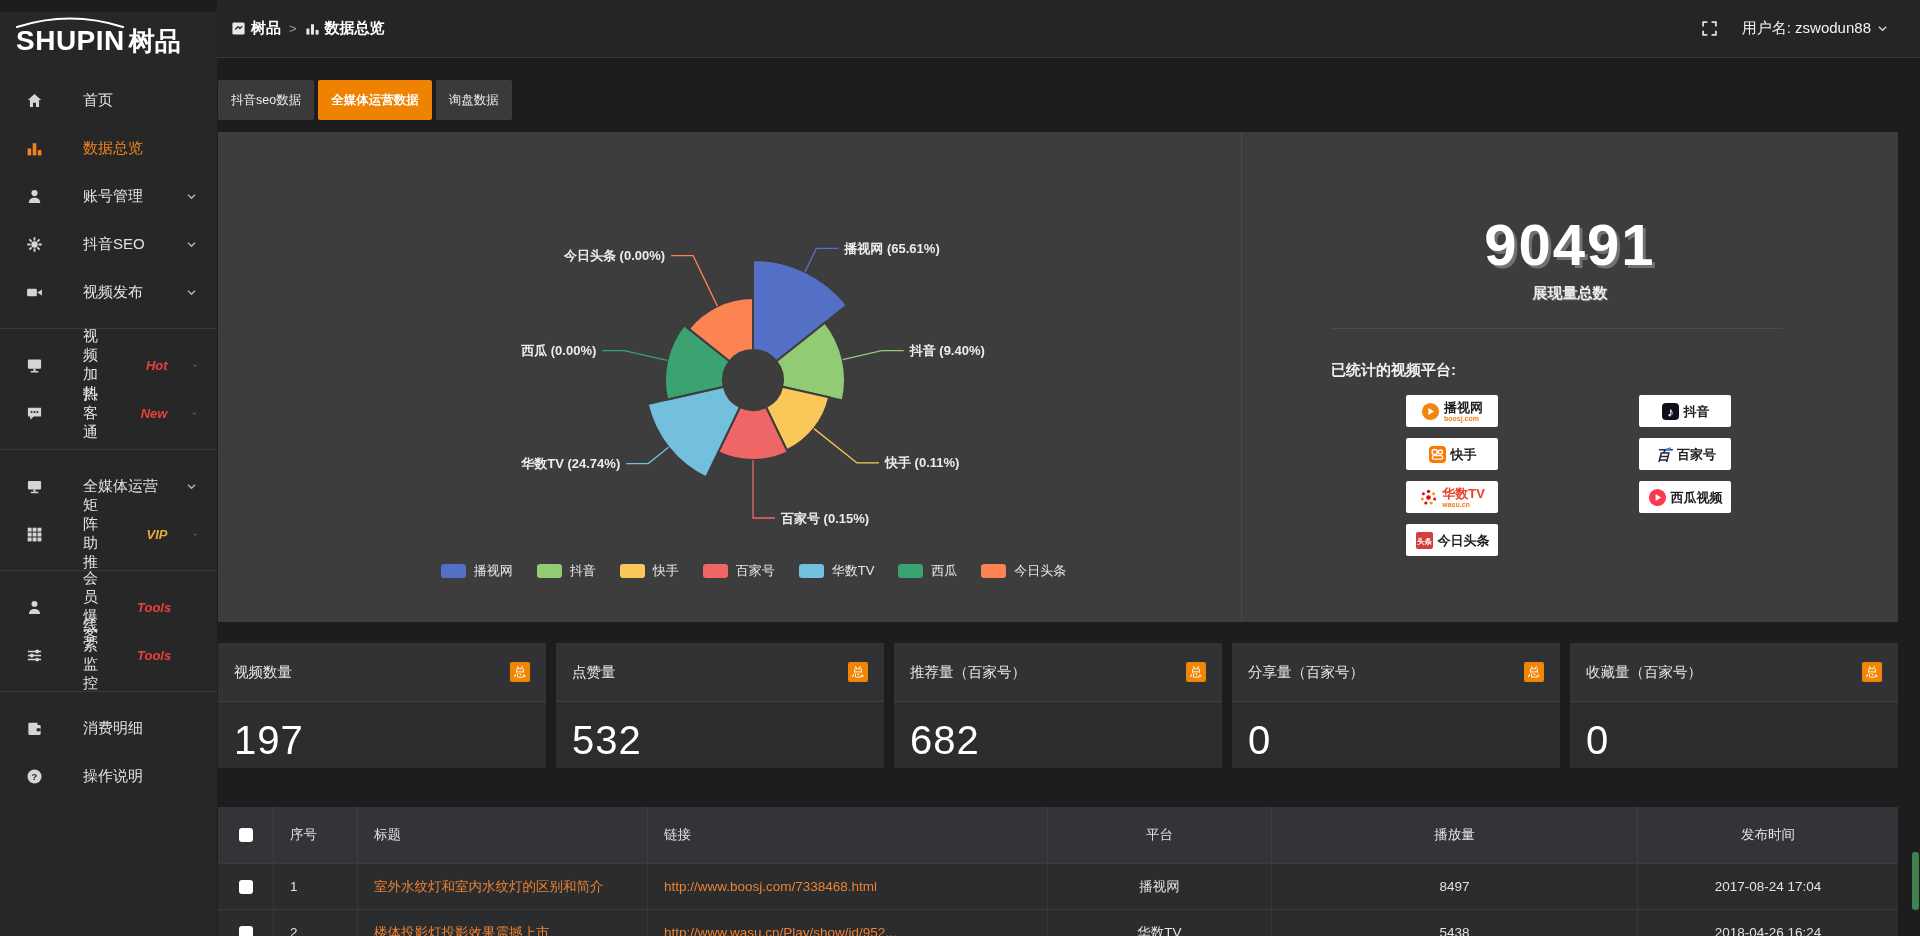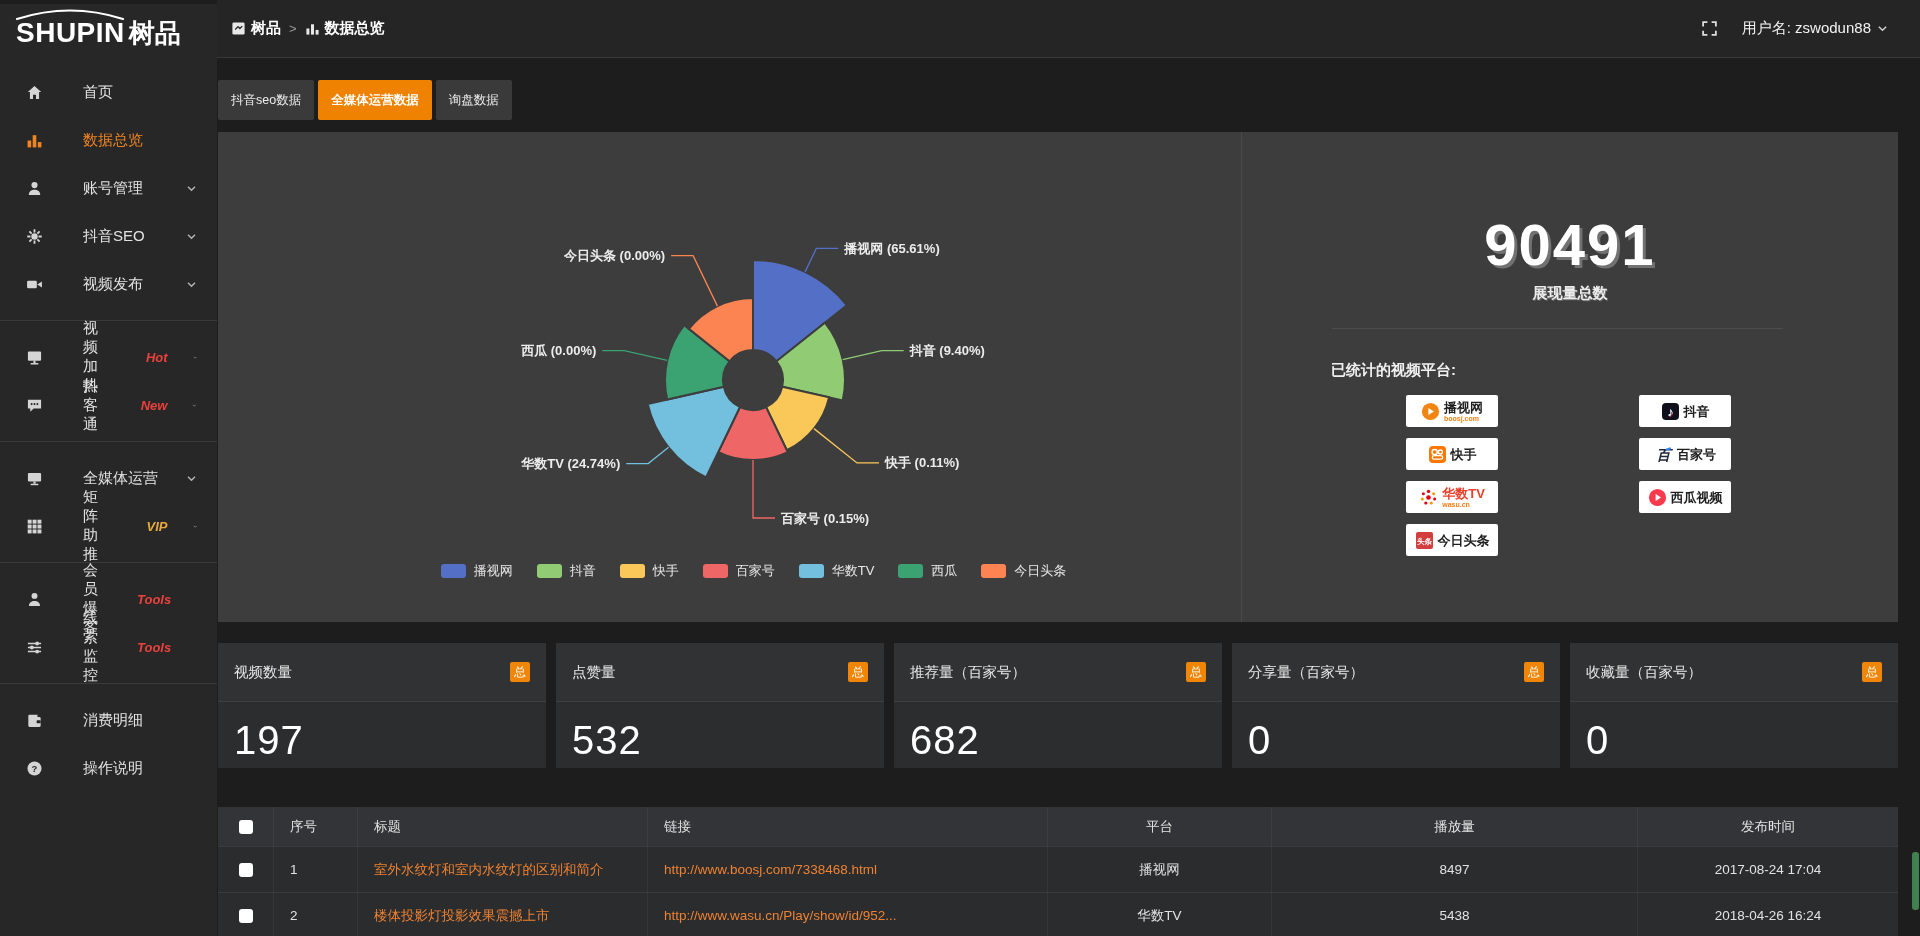--- a/index.html
+++ b/index.html
@@ -1,20 +1,20 @@
 <!DOCTYPE html>
 <html><head>
 <meta charset="utf-8">
 <style>
   * { margin:0; padding:0; box-sizing:border-box; }
   html,body { width:1920px; height:936px; overflow:hidden; background:#1d1d1d;
     font-family:"Liberation Sans","DejaVu Sans",sans-serif; color:#e6e6e6; }
 
   
-  .sidebar { position:fixed; left:0; top:4px; bottom:0; width:217px; background:#272727; z-index:5; }
+  .sidebar { position:fixed; left:0; top:12px; bottom:0; width:217px; background:#272727; z-index:5; }
   .logo { height:58px; display:flex; align-items:center; padding-left:16px; position:relative; }
   .logo-arc { position:absolute; left:13px; top:4px; width:114px; height:13px; }
   .logo-brand { font-size:28px; font-weight:800; color:#fff; letter-spacing:.5px; }
   .logo-cn { font-size:26px; font-weight:900; color:#fff; margin-left:4px; }
   .menu { padding-top:6px; }
   .menu-item { height:48px; display:flex; align-items:center; padding:0 20px 0 26px;
     font-size:15px; color:#e2e2e2; cursor:pointer;gap:25px; }
   .mi-icon { width:17px; height:17px; margin-right:15px; color:#d5d5d5; display:flex; flex:none; }
   .mi-icon svg { width:100%; height:100%; }
   .menu-item.active, .menu-item.active .mi-icon { color:#f08420; }
@@ -79,21 +79,21 @@
     padding:0 16px; background:#313234; border-bottom:1px solid #3e3f41; }
   .card-title { font-size:14.5px; color:#e8e8e8; }
   .badge-total { width:20px; height:20px; background:#f08506; color:#fff; font-size:12px;
     display:flex; align-items:center; justify-content:center; border-radius:2px; }
   .card-value { font-size:40px; color:#fff; font-weight:500; letter-spacing:1px; padding:16px 16px 0; }
 
   
   .table { margin-top:39px; }
   .trow { display:grid; grid-template-columns:56px 84px 290px 400px 224px 366px 1fr;
     height:46px; align-items:center; background:#2a2c2e; border-bottom:1px solid #393b3d; }
-  .trow.head { height:40px; background:#323437; }
+  .trow.head { height:57px; background:#323437; }
   .cell { font-size:13.5px; color:#e2e2e2; padding:0 16px; white-space:nowrap; overflow:hidden;
     height:100%; display:flex; align-items:center; border-right:1px solid rgba(255,255,255,.05); }
   .cell:last-child { border-right:none; }
   .cell.c-center { justify-content:center; }
   .cell.c-check { justify-content:center; padding:0; }
   .cell.c-orange { color:#ee8232; cursor:pointer; }
   .checkbox { width:14px; height:14px; background:#fff; border-radius:3px; cursor:pointer; }
   .row-sliver { height:9px; background:#2a2c2e; }
 
   

